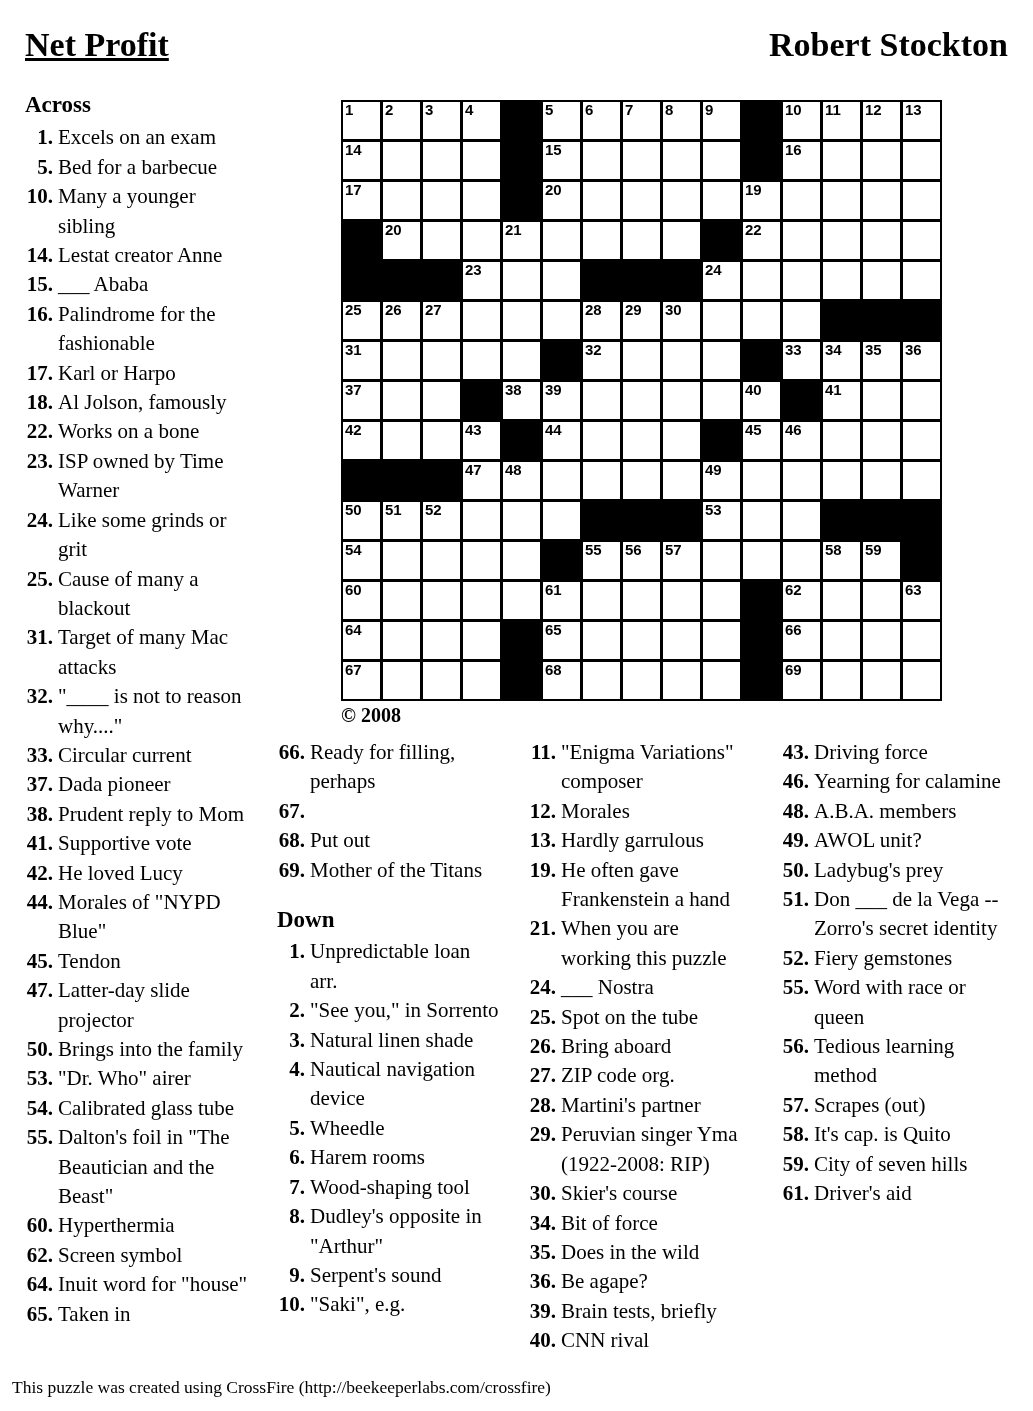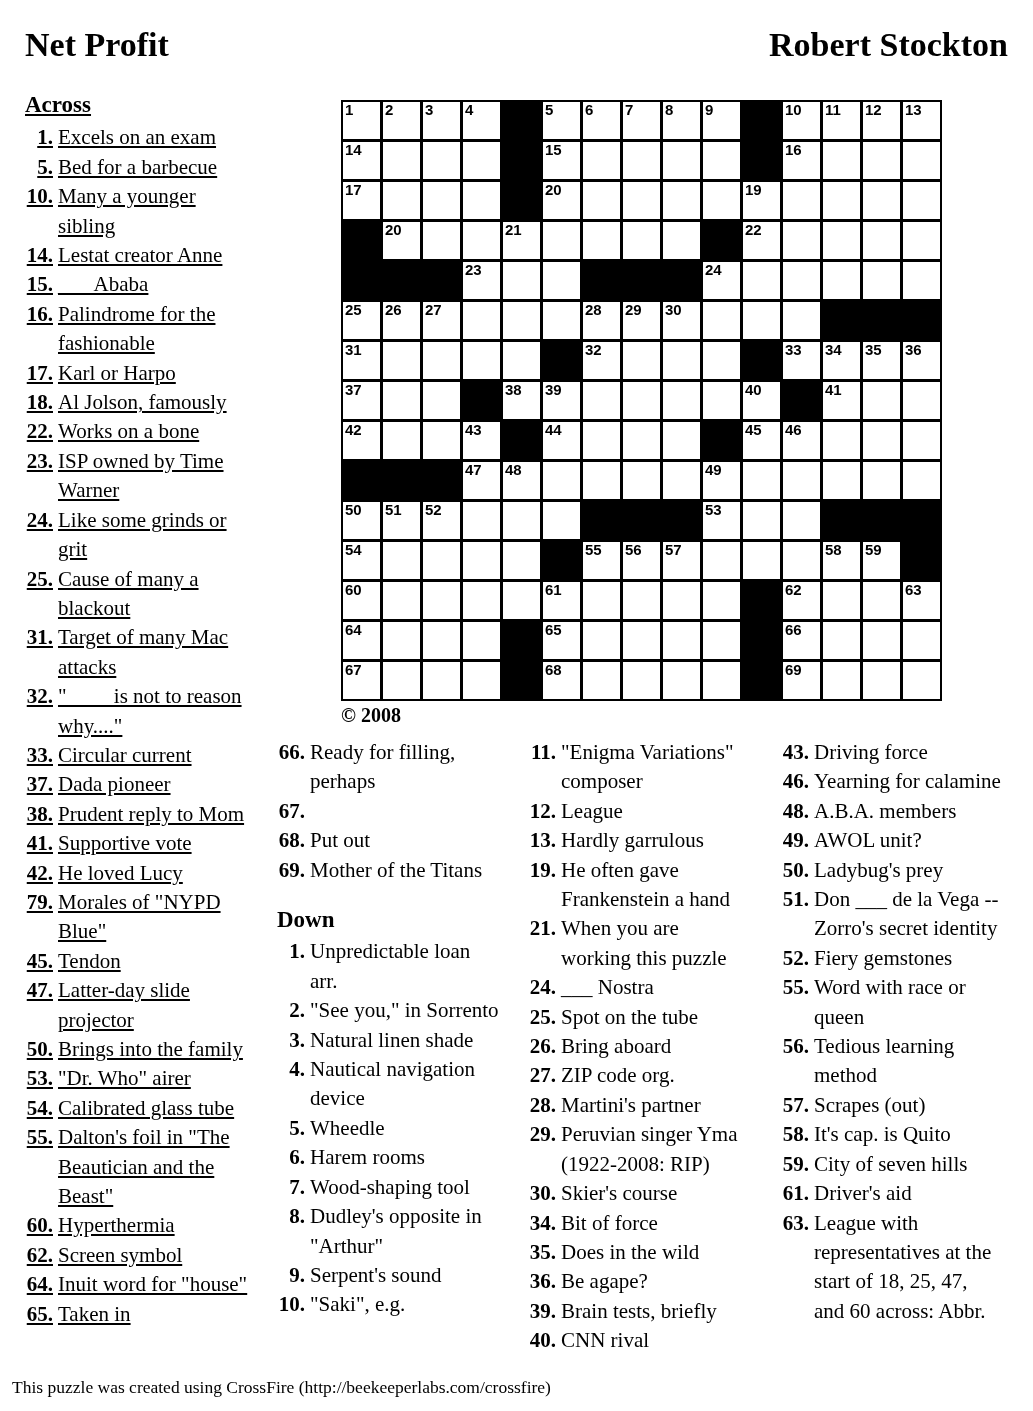--- a/index.html
+++ b/index.html
@@ -2,25 +2,25 @@
 <html><head>
 <meta charset="utf-8">
 <style>
   * { margin:0; padding:0; box-sizing:border-box; }
   html,body { background:#ffffff; }
   body {
     width:1033px; height:1411px; position:relative;
     font-family:"Liberation Serif", serif; color:#000;
     overflow:hidden;
   }
-  .title  { position:absolute; top:26px; left:25px;  font-size:34px; font-weight:bold; }
+  .title  { position:absolute; top:26px; left:25px;  font-size:34px; font-weight:bold;text-decoration:underline; }
   .author { position:absolute; top:26px; right:25px; font-size:34px; font-weight:bold; }
 
   .clue-col { position:absolute; font-size:21px; line-height:29.4px; }
-  #col1 { left:25px;  top:90px;  width:262px;text-decoration:underline; }
+  #col1 { left:25px;  top:90px;  width:262px; }
   #col2 { left:277px; top:738px; width:250px; }
   #col3 { left:528px; top:738px; width:254px; }
   #col4 { left:781px; top:738px; width:252px; }
 
   .section-header { font-size:23px; font-weight:bold; }
   #col1 .section-header { margin-bottom:4px; }
   .down-header { margin-top:20px; margin-bottom:3px; }
 
   .clue { display:flex; align-items:flex-start; }
   .cnum { flex:0 0 28px; text-align:right; font-weight:bold; }
@@ -494,21 +494,21 @@
       </div>
       <div class="clue">
         <span class="cnum">41.</span>
         <span class="ctext">Supportive vote</span>
       </div>
       <div class="clue">
         <span class="cnum">42.</span>
         <span class="ctext">He loved Lucy</span>
       </div>
       <div class="clue">
-        <span class="cnum">79.</span>
+        <span class="cnum">44.</span>
         <span class="ctext">Morales of "NYPD
 Blue"</span>
       </div>
       <div class="clue">
         <span class="cnum">45.</span>
         <span class="ctext">Tendon</span>
       </div>
       <div class="clue">
         <span class="cnum">47.</span>
         <span class="ctext">Latter-day slide
@@ -620,21 +620,21 @@
 
 <div id="col3" class="clue-col">
   <div id="list-down-2" class="clue-list">
       <div class="clue">
         <span class="cnum">11.</span>
         <span class="ctext">"Enigma Variations"
 composer</span>
       </div>
       <div class="clue">
         <span class="cnum">12.</span>
-        <span class="ctext">League</span>
+        <span class="ctext">Morales</span>
       </div>
       <div class="clue">
         <span class="cnum">13.</span>
         <span class="ctext">Hardly garrulous</span>
       </div>
       <div class="clue">
         <span class="cnum">19.</span>
         <span class="ctext">He often gave
 Frankenstein a hand</span>
       </div>
@@ -745,23 +745,16 @@
         <span class="ctext">It's cap. is Quito</span>
       </div>
       <div class="clue">
         <span class="cnum">59.</span>
         <span class="ctext">City of seven hills</span>
       </div>
       <div class="clue">
         <span class="cnum">61.</span>
         <span class="ctext">Driver's aid</span>
       </div>
-      <div class="clue">
-        <span class="cnum">63.</span>
-        <span class="ctext">League with
-representatives at the
-start of 18, 25, 47,
-and 60 across: Abbr.</span>
-      </div>
     </div>
 </div>
 
 <div id="footer">This puzzle was created using CrossFire (http://beekeeperlabs.com/crossfire)</div>
 
 </body></html>

